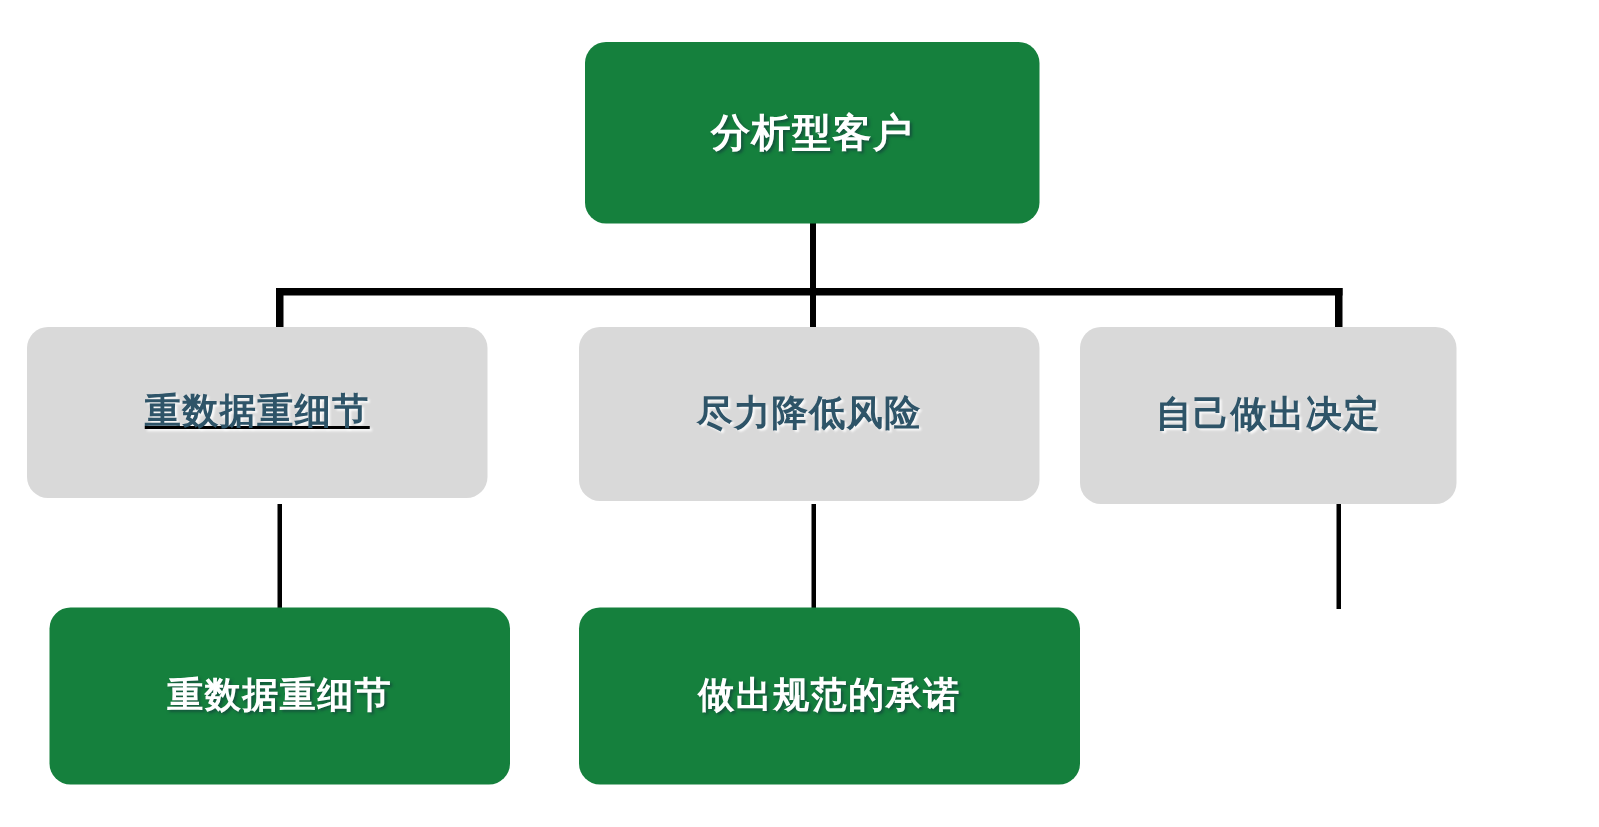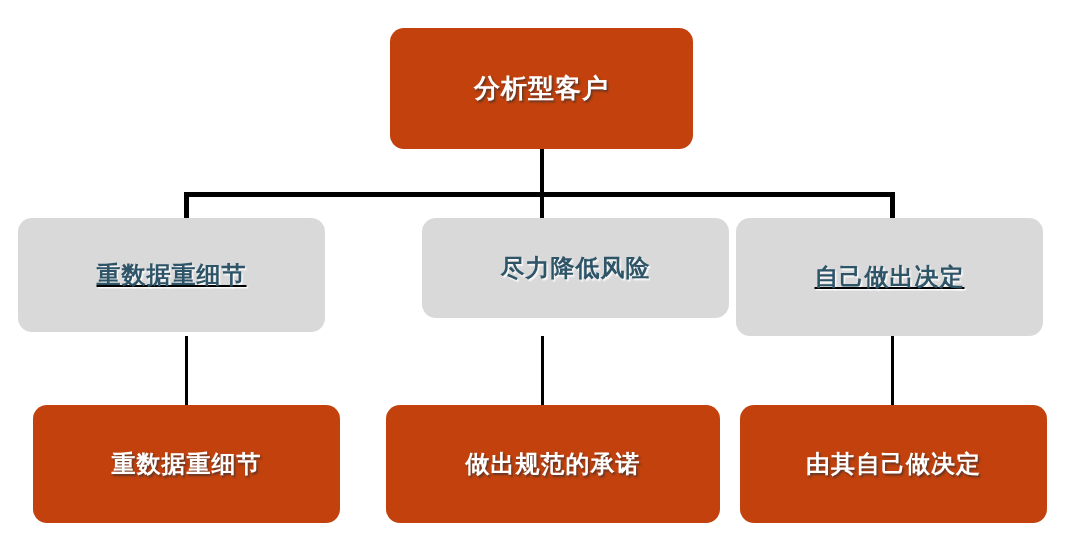--- a/index.html
+++ b/index.html
@@ -36,43 +36,43 @@
   }
   .node-label {
     font-weight: bold;
     letter-spacing: 1px;
     white-space: nowrap;
     line-height: 1.2;
   }
 
   
   .node.filled {
-    background: #c2410c;
+    background: #15803d;
   }
   .node.filled .node-label {
     color: #FFFFFF;
     text-shadow: 1.5px 1.5px 2px rgba(20, 45, 60, 0.55);
   }
 
   
   .node.muted {
     background: #D9D9D9;
   }
   .node.muted .node-label {
     color: #2E5468;
     text-shadow: 1.5px 1.5px 1.5px rgba(255, 255, 255, 0.85);
   }
 
   
   #node-root        { left: 390px; top: 28px;  width: 303px; height: 121px; }
   #node-root .node-label { font-size: 26px; }
 
   #node-mid-0       { left: 18px;  top: 218px; width: 307px; height: 114px; text-decoration: underline; }
-  #node-mid-1       { left: 386px; top: 218px; width: 307px; height: 100px; margin-left: 36px; }
-  #node-mid-2       { left: 736px; top: 218px; width: 307px; height: 118px; text-decoration: underline; }
+  #node-mid-1       { left: 386px; top: 218px; width: 307px; height: 116px; }
+  #node-mid-2       { left: 720px; top: 218px; width: 251px; height: 118px; }
   .node.muted .node-label { font-size: 24px; }
 
   #node-leaf-0      { left: 33px;  top: 405px; width: 307px; height: 118px; }
   #node-leaf-1      { left: 386px; top: 405px; width: 334px; height: 118px; }
   #node-leaf-2      { left: 740px; top: 405px; width: 307px; height: 118px; }
   #node-leaf-0 .node-label,
   #node-leaf-1 .node-label,
   #node-leaf-2 .node-label { font-size: 24px; }
 
   
@@ -114,17 +114,14 @@
   <div class="node muted" id="node-mid-2">
     <span class="node-label">自己做出决定</span>
   </div>
 
   <div class="node filled" id="node-leaf-0">
     <span class="node-label">重数据重细节</span>
   </div>
   <div class="node filled" id="node-leaf-1">
     <span class="node-label">做出规范的承诺</span>
   </div>
-  <div class="node filled" id="node-leaf-2">
-    <span class="node-label">由其自己做决定</span>
-  </div>
 
 </div>
 
 </body></html>

